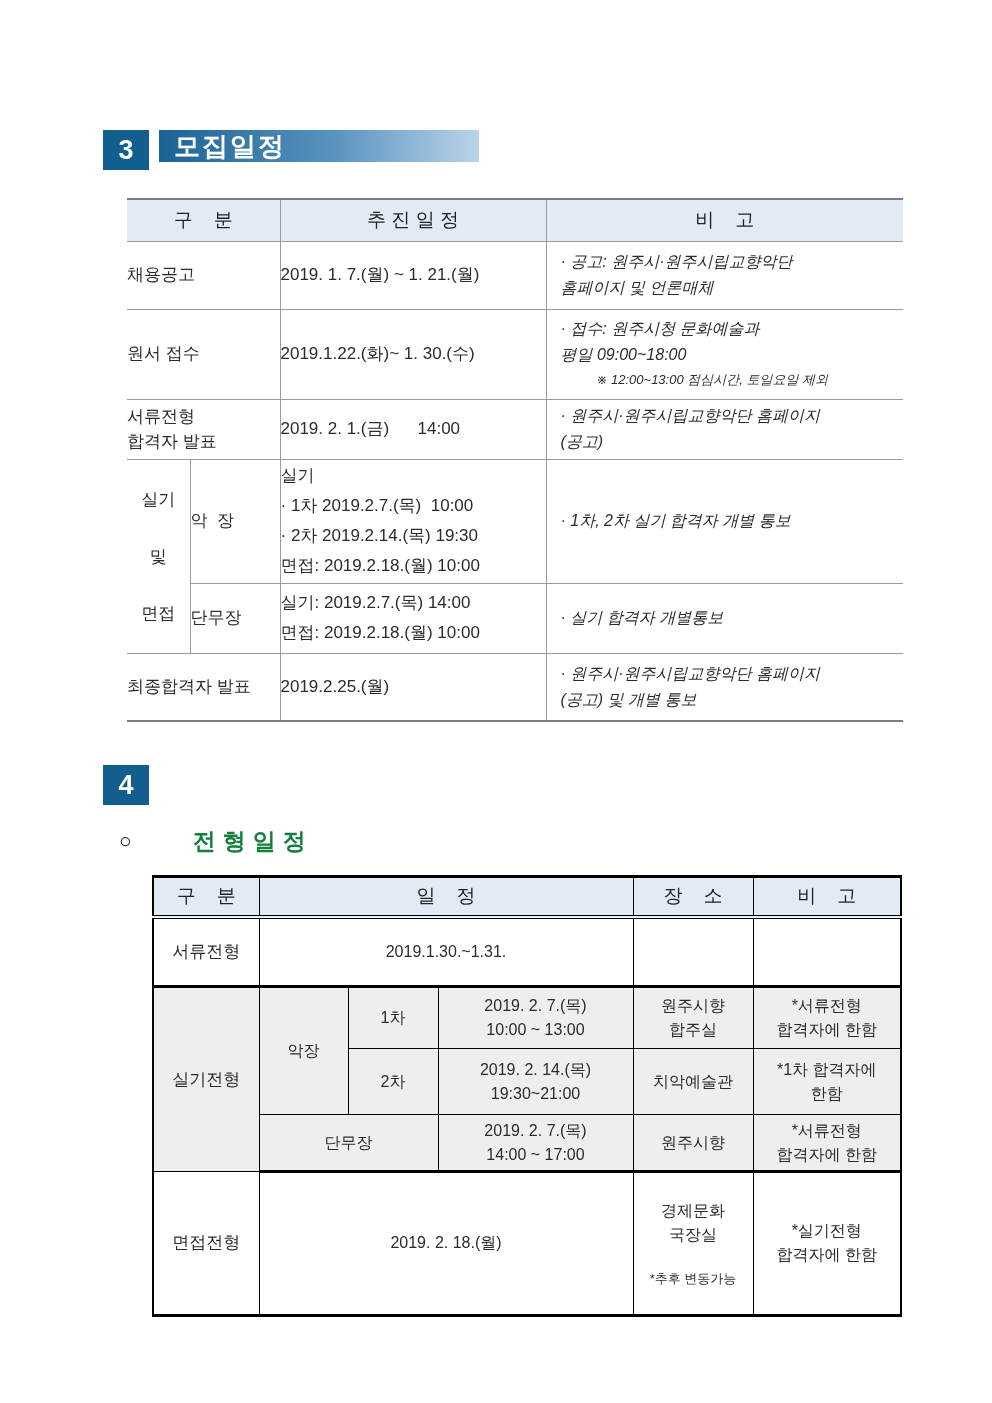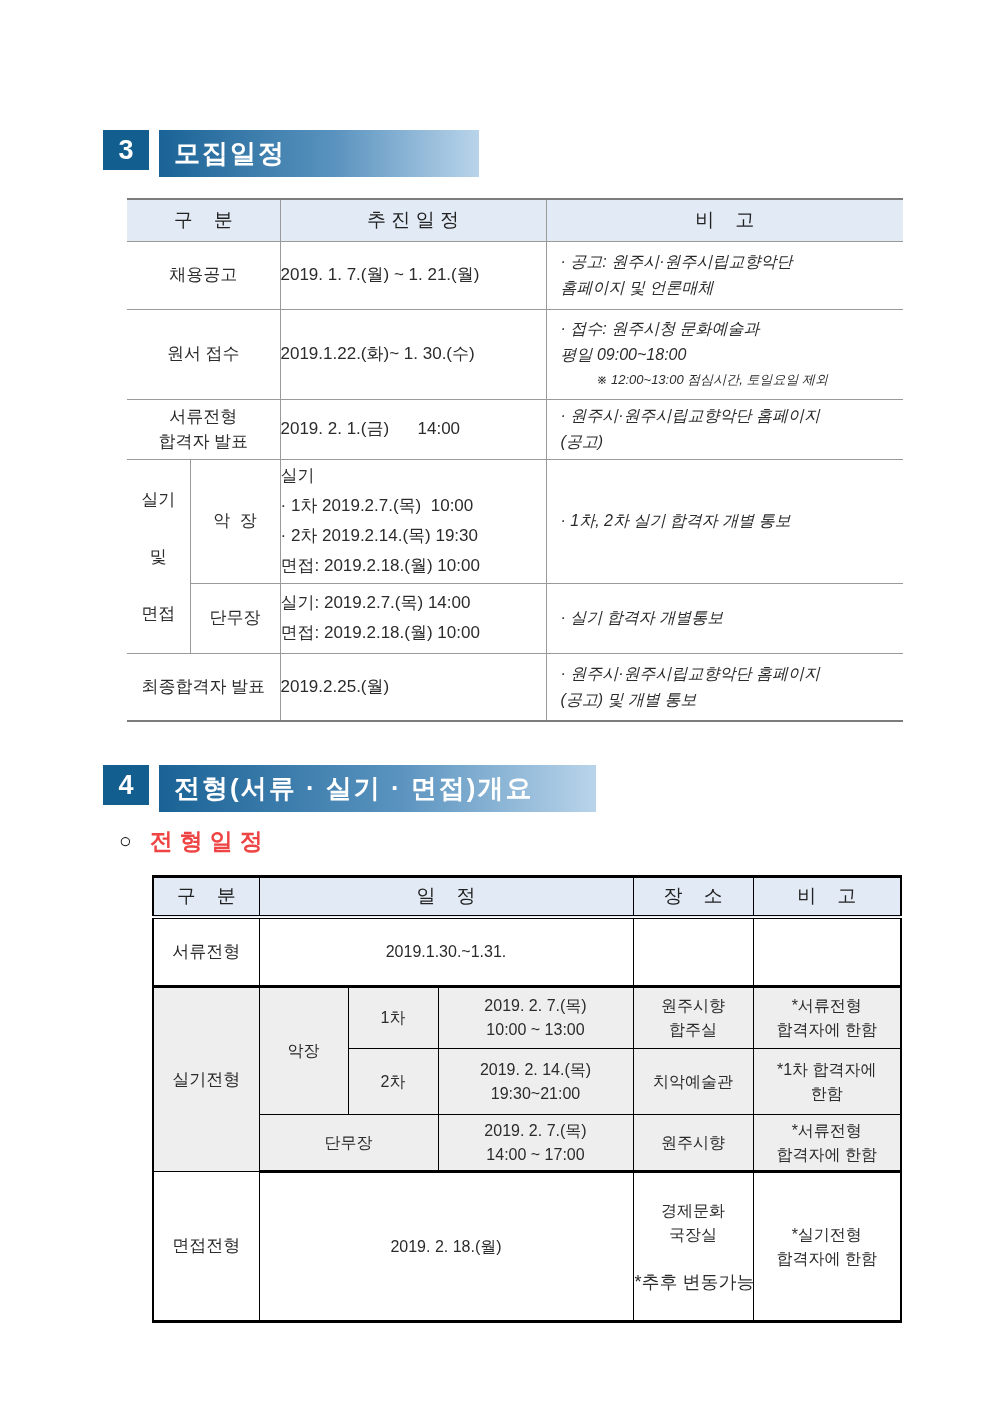--- a/index.html
+++ b/index.html
@@ -16,47 +16,47 @@
   .section-header { position:absolute; display:flex; gap:10px; }
   #sec3-header { left:103px; top:130px; }
   #sec4-header { left:103px; top:765px; }
   .numbox {
     width:46px; height:40px; background:#115e8f; color:#fff;
     font-size:27px; font-weight:bold;
     display:flex; align-items:center; justify-content:center;
     flex:0 0 auto;
   }
   .banner {
-    height:47px; color:#ffffff; font-size:26px; font-weight:bold;
+    height:32px; color:#ffffff; font-size:26px; font-weight:bold;
     letter-spacing:2px; display:flex; align-items:center;
     padding-left:15px; box-sizing:border-box;
     background:linear-gradient(90deg,#1a6396 0%, #5a93bf 55%, #b9d4ea 100%);
   }
   .banner.b3 { width:320px; }
   .banner.b4 { width:437px; }
 
   
   #subsection { position:absolute; left:119px; top:826px; display:flex; align-items:center; gap:18px; }
   .sub-circle { font-family:"Liberation Serif","DejaVu Serif",serif; font-size:21px; font-weight:bold; color:#111; }
-  .sub-label  { font-family:"Liberation Serif","DejaVu Serif",serif; font-size:23px; font-weight:bold; letter-spacing:7px; color:#ef4444; }
+  .sub-label  { font-family:"Liberation Serif","DejaVu Serif",serif; font-size:23px; font-weight:bold; letter-spacing:7px; color:#15803d;margin-left:43px; }
 
   
   .t1 {
     position:absolute; left:127px; top:198px; width:776px;
     border-collapse:collapse; table-layout:fixed;
     border-top:2px solid #7c7c7c; border-bottom:2px solid #7c7c7c;
   }
   .t1 td { border-right:1px solid #9a9a9a; border-bottom:1px solid #9a9a9a; vertical-align:middle; padding:0; }
   .t1 td:last-child { border-right:none; }
   .t1 tr:last-child td { border-bottom:none; }
   .t1 .th {
     background:#e2ebf5; text-align:center; font-size:19px;
     white-space:pre; color:#222;
   }
-  .t1 .cat { text-align:center; font-size:17px; white-space:pre-line; line-height:1.5; }
+  .t1 .cat { text-align:left; font-size:17px; white-space:pre-line; line-height:1.5; }
   .t1 .sch { font-size:17px; padding-left:0; }
   .t1 .sch .sline { white-space:pre; line-height:1.78; }
   .t1 .rem { font-size:16px; padding-left:14px;font-style:italic; }
   .rline { white-space:pre; line-height:1.62; }
   .ind-xl { }
   .ind-md { margin-left:36px; }
   .ind-sm { }
   .note { font-size:13px; white-space:pre; line-height:1.8; }
   .cat-group {
     display:flex; flex-direction:column; align-items:center; justify-content:center;
@@ -71,21 +71,21 @@
     border-top:3px solid #000; border-bottom:3px solid #000;
   }
   .t2 td {
     border:1px solid #000; text-align:center; vertical-align:middle;
     font-size:16px; white-space:pre-line; line-height:1.5; padding:2px 1px;
   }
   .t2 .th { background:#e2ebf5; font-size:19px; white-space:pre; border-bottom:4px double #000; color:#222; }
   .t2 tr.sep td { border-bottom:3px solid #000; }
   .t2 .gray { background:#eeeeee; }
   .t2 .cat { font-size:17px; }
-  .small-note { font-size:18px; line-height:1.3; white-space:pre; }
+  .small-note { font-size:13px; line-height:1.3; white-space:pre; }
 </style>
 </head>
 <body>
 
 <div class="section-header" id="sec3-header">
   <div class="numbox">3</div>
   <div class="banner b3">모집일정</div>
 </div>
 
 <table class="t1">
@@ -170,21 +170,20 @@
     <td class="rem">
       <div class="rline">· 원주시·원주시립교향악단 홈페이지</div>
       <div class="rline ind-sm">(공고) 및 개별 통보</div>
     </td>
   </tr>
 </tbody>
   </table>
 
 <div class="section-header" id="sec4-header">
   <div class="numbox">4</div>
-  <div class="banner b4">전형(서류 · 실기 · 면접)개요</div>
 </div>
 
 <div id="subsection">
   <span class="sub-circle">○</span>
   <span class="sub-label">전형일정</span>
 </div>
 
 <table class="t2">
   <colgroup>
       <col style="width:106px">

